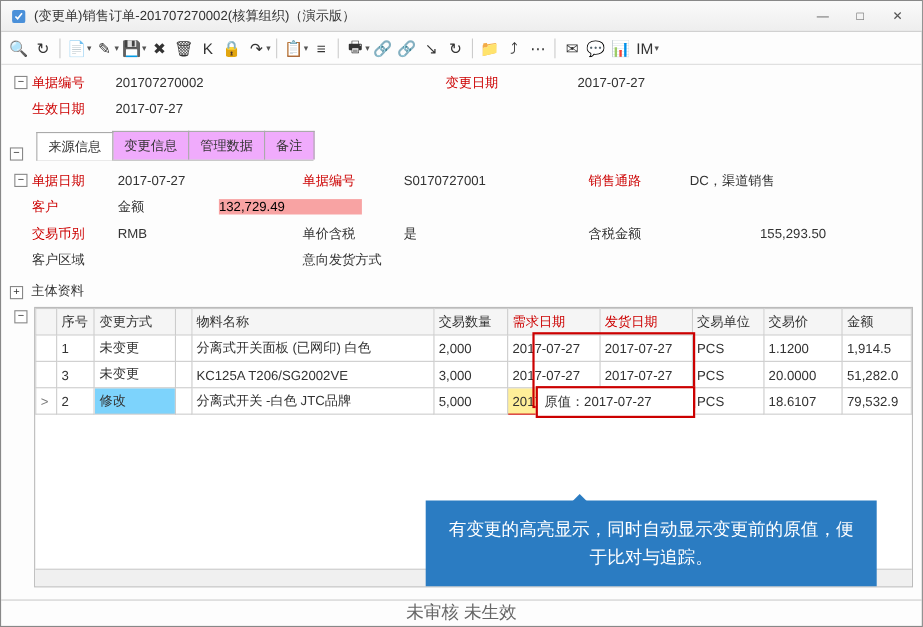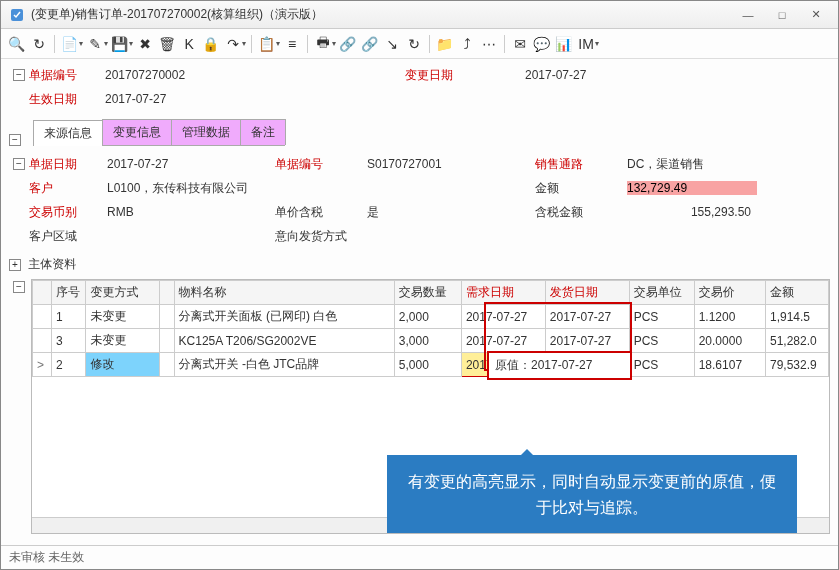--- a/index.html
+++ b/index.html
@@ -47,21 +47,21 @@
 .num { text-align: right; }
 .row-ind { width: 18px; text-align: center; color: #777; }
 .chg-cell { background: #ffef99; border: 1px solid #c00 !important; }
 .mod-cell { background: #7dd3fc; }
 .tooltip-box { position: absolute; left: 455px; top: 71px; width: 145px; border: 2px solid #c00; background: #fff; padding: 4px 6px; font-size: 12px; z-index: 5; }
 .annot { position: absolute; left: 355px; top: 175px; width: 410px; background: #2b7cc2; color: #fff; padding: 14px 18px; font-size: 16px; line-height: 1.6; text-align: center; z-index: 6; }
 .annot::before { content: ""; position: absolute; top: -16px; left: 130px; border: 10px solid transparent; border-bottom-color: #2b7cc2; }
 .scroll-x { position: absolute; bottom: 0; left: 0; right: 0; height: 16px; background: #f0f0f0; border-top: 1px solid #ccc; }
 .grid-outer { position: relative; }
 .left-tog { position: absolute; left: 12px; width: 14px; }
-.statusbar { height: 24px; border-top: 1px solid #ccc; display: flex; align-items: center; padding: 0 8px; color: #666; font-size: 12px; }
+.statusbar { height: 24px; border-top: 1px solid #ccc; display: flex; align-items: center; padding: 0 8px; color: #666; font-size: 16px; justify-content: center; }
 .red-box-overlay { position: absolute; left: 452px; top: 22px; width: 148px; height: 69px; border: 2px solid #c00; z-index: 4; pointer-events: none; }
 </style>
 </head>
 <body>
 
 <div class="window">
 
   <div class="titlebar">
     <svg class="app-icon" viewBox="0 0 16 16">
         <rect x="2" y="2" width="12" height="12" fill="#4a90d9" rx="2"></rect>
@@ -146,21 +146,20 @@
       <span class="df-l red" style="width:78px">单据日期</span>
       <span class="df-v">2017-07-27</span>
       <span class="df-l red">单据编号</span>
       <span class="df-v">S0170727001</span>
       <span class="df-l red">销售通路</span>
       <span class="df-v">DC，渠道销售</span>
     </div>
     <div class="df-row">
       <span style="width:16px"></span>
       <span class="df-l red" style="width:78px">客户</span>
-      <span class="df-v" style="width:428px">L0100，东传科技有限公司</span>
       <span class="df-l">金额</span>
       <span class="amt-hl">132,729.49</span>
     </div>
     <div class="df-row">
       <span style="width:16px"></span>
       <span class="df-l red" style="width:78px">交易币别</span>
       <span class="df-v">RMB</span>
       <span class="df-l">单价含税</span>
       <span class="df-v">是</span>
       <span class="df-l">含税金额</span>

